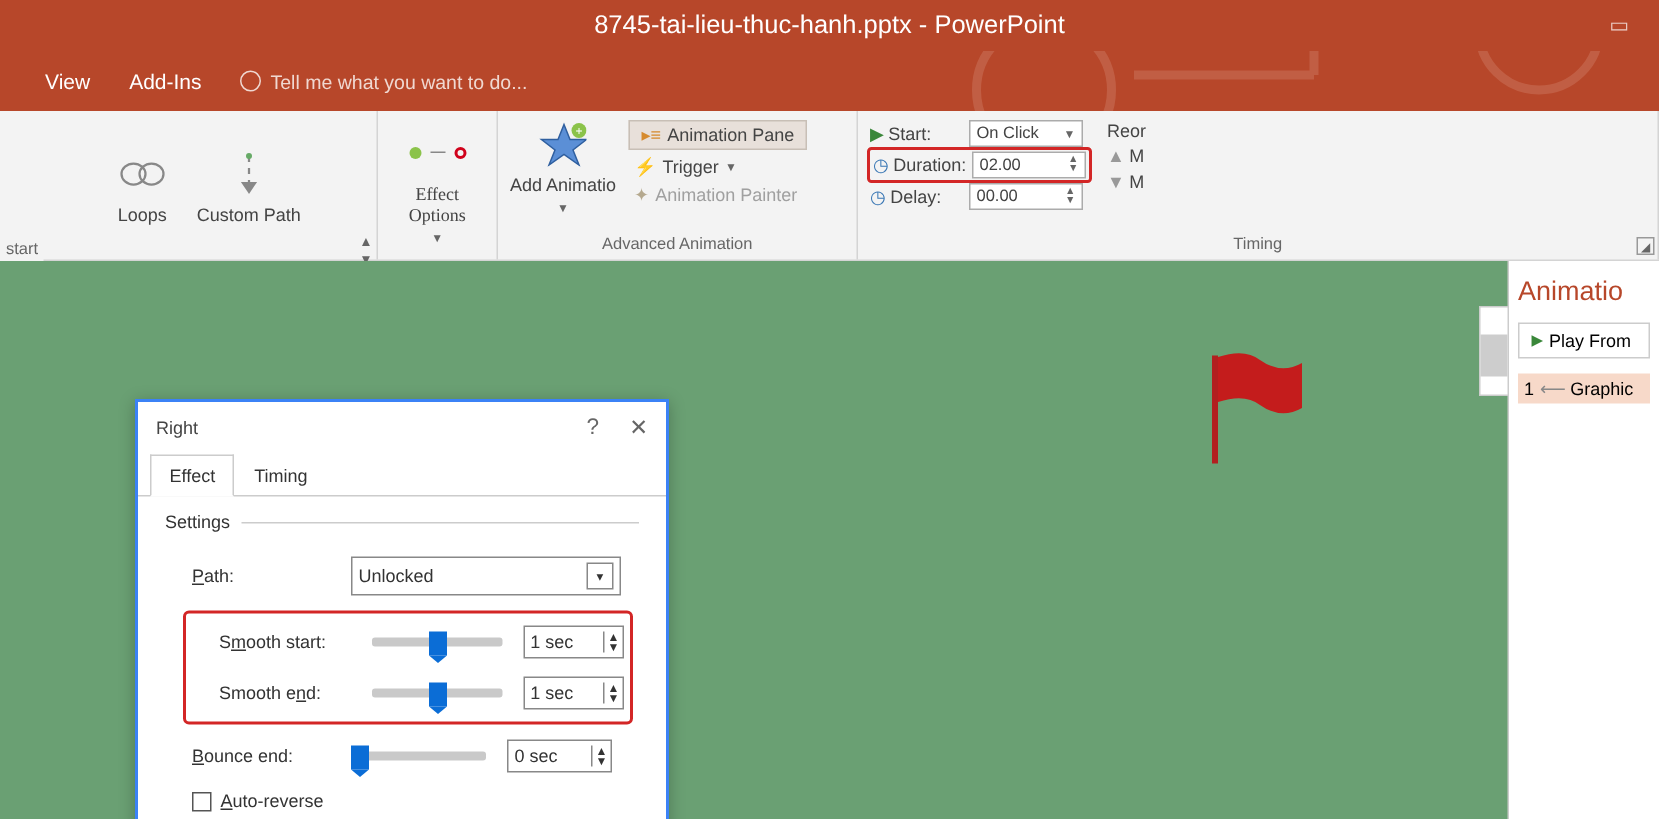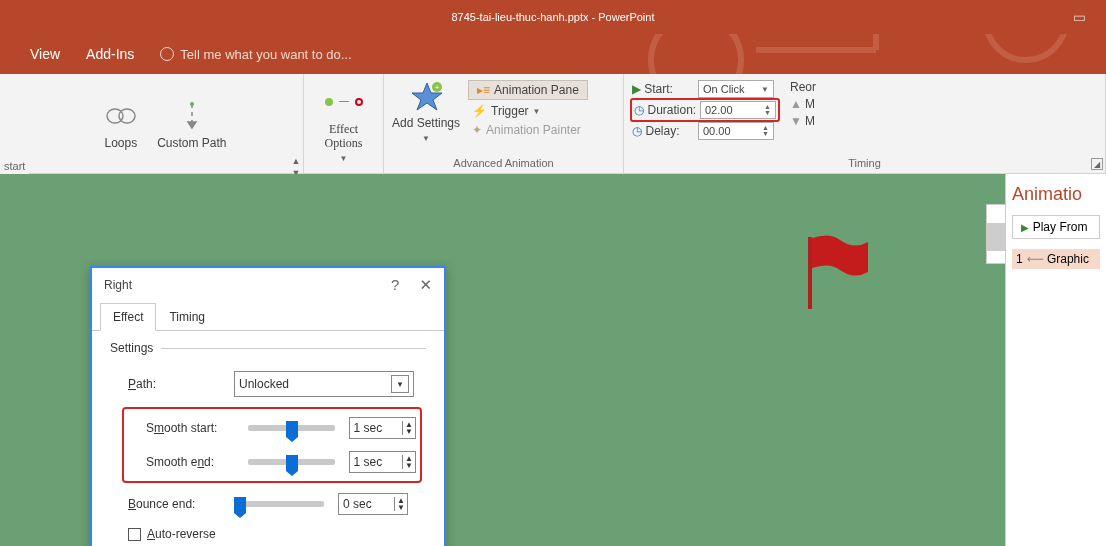--- a/index.html
+++ b/index.html
@@ -1,20 +1,20 @@
 <!DOCTYPE html>
 <html><head>
 <meta charset="utf-8">
 <style>
 * { box-sizing: border-box; margin: 0; padding: 0; font-family: "Segoe UI", Arial, sans-serif; }
 body { width: 1106px; height: 546px; overflow: hidden; background: #fff; position: relative; }
 
 
 .titlebar { height: 34px; background: #B7472A; display: flex; align-items: center; justify-content: center; position: relative; }
-.titlebar .title { color: #fff; font-size: 11px; }
+.titlebar .title { color: #fff; font-size: 17px; }
 .titlebar .right-icons { position: absolute; right: 20px; top: 8px; }
 .titlebar .right-icons span { color: #fff; opacity: 0.7; font-size: 14px; }
 
 
 .deco { position: absolute; top: 0; right: 0; width: 500px; height: 80px; pointer-events: none; opacity: 0.35; }
 
 
 .menubar { height: 40px; background: #B7472A; display: flex; align-items: center; gap: 26px; padding-left: 30px; }
 .menubar .item { color: #fff; font-size: 14px; cursor: pointer; }
 .menubar .tellme { color: #f0d8d1; font-size: 13px; display: flex; align-items: center; gap: 6px; }
@@ -120,21 +120,21 @@
   <span class="item">View</span>
   <span class="item">Add-Ins</span>
   <span class="tellme">
     <span class="bulb"></span>
     <span>Tell me what you want to do...</span>
   </span>
 </div>
 
 <div class="ribbon">
 
-  <div class="rgroup" style="width:304px; position:relative;padding-left:36px;">
+  <div class="rgroup" style="width:252px; position:relative;padding-left:36px;">
     <div class="rgroup-body">
       <div class="big-btn">
         <span class="ic">
             <svg width="32" height="20">
               <g fill="none" stroke="#888" stroke-width="1.5">
                 <ellipse cx="10" cy="10" rx="8" ry="7"></ellipse>
                 <ellipse cx="22" cy="10" rx="8" ry="7"></ellipse>
               </g>
             </svg>
           </span>
@@ -177,21 +177,21 @@
   <div class="rgroup" style="width:240px; position:relative;">
     <div class="rgroup-body adv-body" style="justify-content:flex-start; padding-top:2px;">
       <div class="big-btn">
         <span class="ic">
             <svg width="34" height="30">
               <polygon points="17,2 21,12 32,12 23,19 27,29 17,22 7,29 11,19 2,12 13,12" fill="#5b8fd6" stroke="#2f5f9f"></polygon>
               <circle cx="27" cy="6" r="5" fill="#8bc34a"></circle>
               <text x="27" y="9" font-size="8" text-anchor="middle" fill="#fff">+</text>
             </svg>
           </span>
-        <span style="text-align:center;line-height:1.2;">Add Settings</span>
+        <span style="text-align:center;line-height:1.2;">Add Animatio</span>
         <span style="font-size:8px;color:#666">▼</span>
       </div>
       <div class="adv-col">
         <div class="pane-btn">
           <span style="color:#d68b2f;">▸≡</span>
           <span>Animation Pane</span>
         </div>
         <div class="trigger-row">
           <span style="color:#e6a817;">⚡</span>
           <span>Trigger</span>

